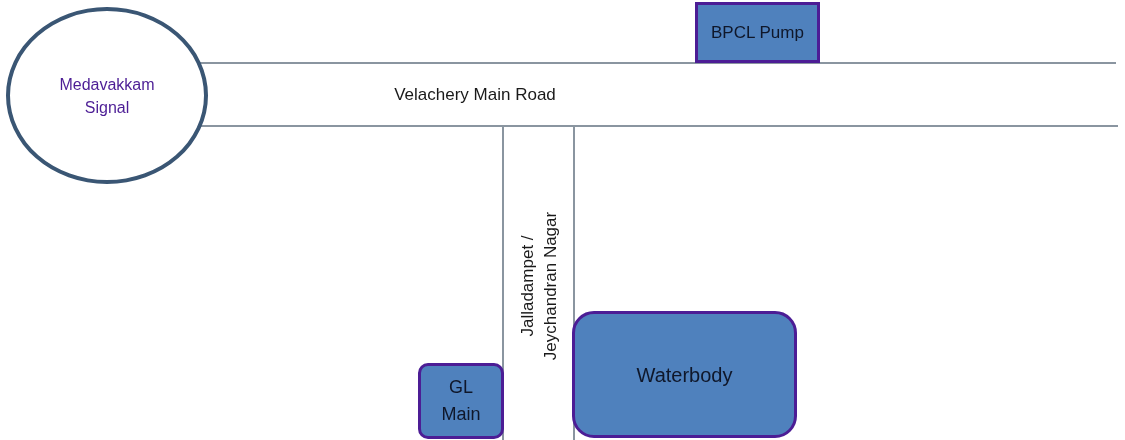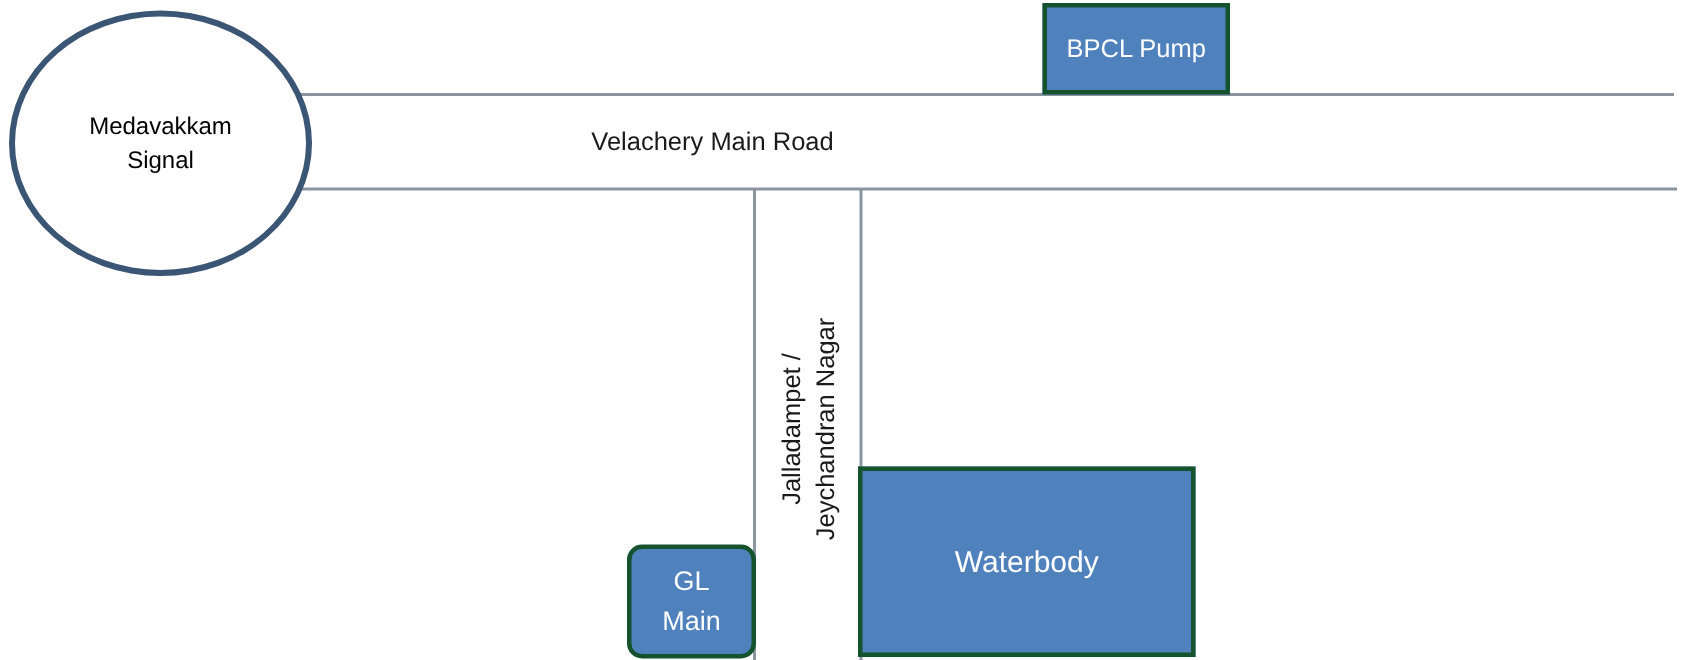--- a/index.html
+++ b/index.html
@@ -35,42 +35,42 @@
     position: absolute;
     left: 6px; top: 7px;
     width: 202px; height: 177px;
     background: #ffffff;
     border: 4px solid #3A5674;
     border-radius: 50%;
     display: flex;
     align-items: center;
     justify-content: center;
     text-align: center;
-    color: #000000;
+    color: #4c1d95;
     font-size: 16px;
     line-height: 23px;
   }
 
   
   .landmark {
     position: absolute;
     background: #4F81BD;
-    border: 3px solid #14532d;
-    color: #ffffff;
+    border: 3px solid #4c1d95;
+    color: #0f172a;
     display: flex;
     align-items: center;
     justify-content: center;
     text-align: center;
     font-size: 17px;
     line-height: 24px;
   }
   #bpcl-box       { left: 695px; top: 2px;   width: 125px; height: 61px; }
   #food-world-box { left: 981px; top: 124px; width: 103px; height: 75px; }
   #gl-aqua-box    { left: 418px; top: 363px; width: 86px;  height: 76px; font-size: 18px; line-height: 27px; border-radius: 10px; }
-  #waterbody-box  { left: 572px; top: 311px; width: 225px; height: 127px; font-size: 20px; }
+  #waterbody-box  { left: 572px; top: 311px; width: 225px; height: 127px; font-size: 20px; border-radius: 22px; }
 
   
   .road-label {
     position: absolute;
     color: #1a1a1a;
     text-align: center;
   }
   #velachery-label {
     left: 340px; top: 85px;
     width: 270px;

